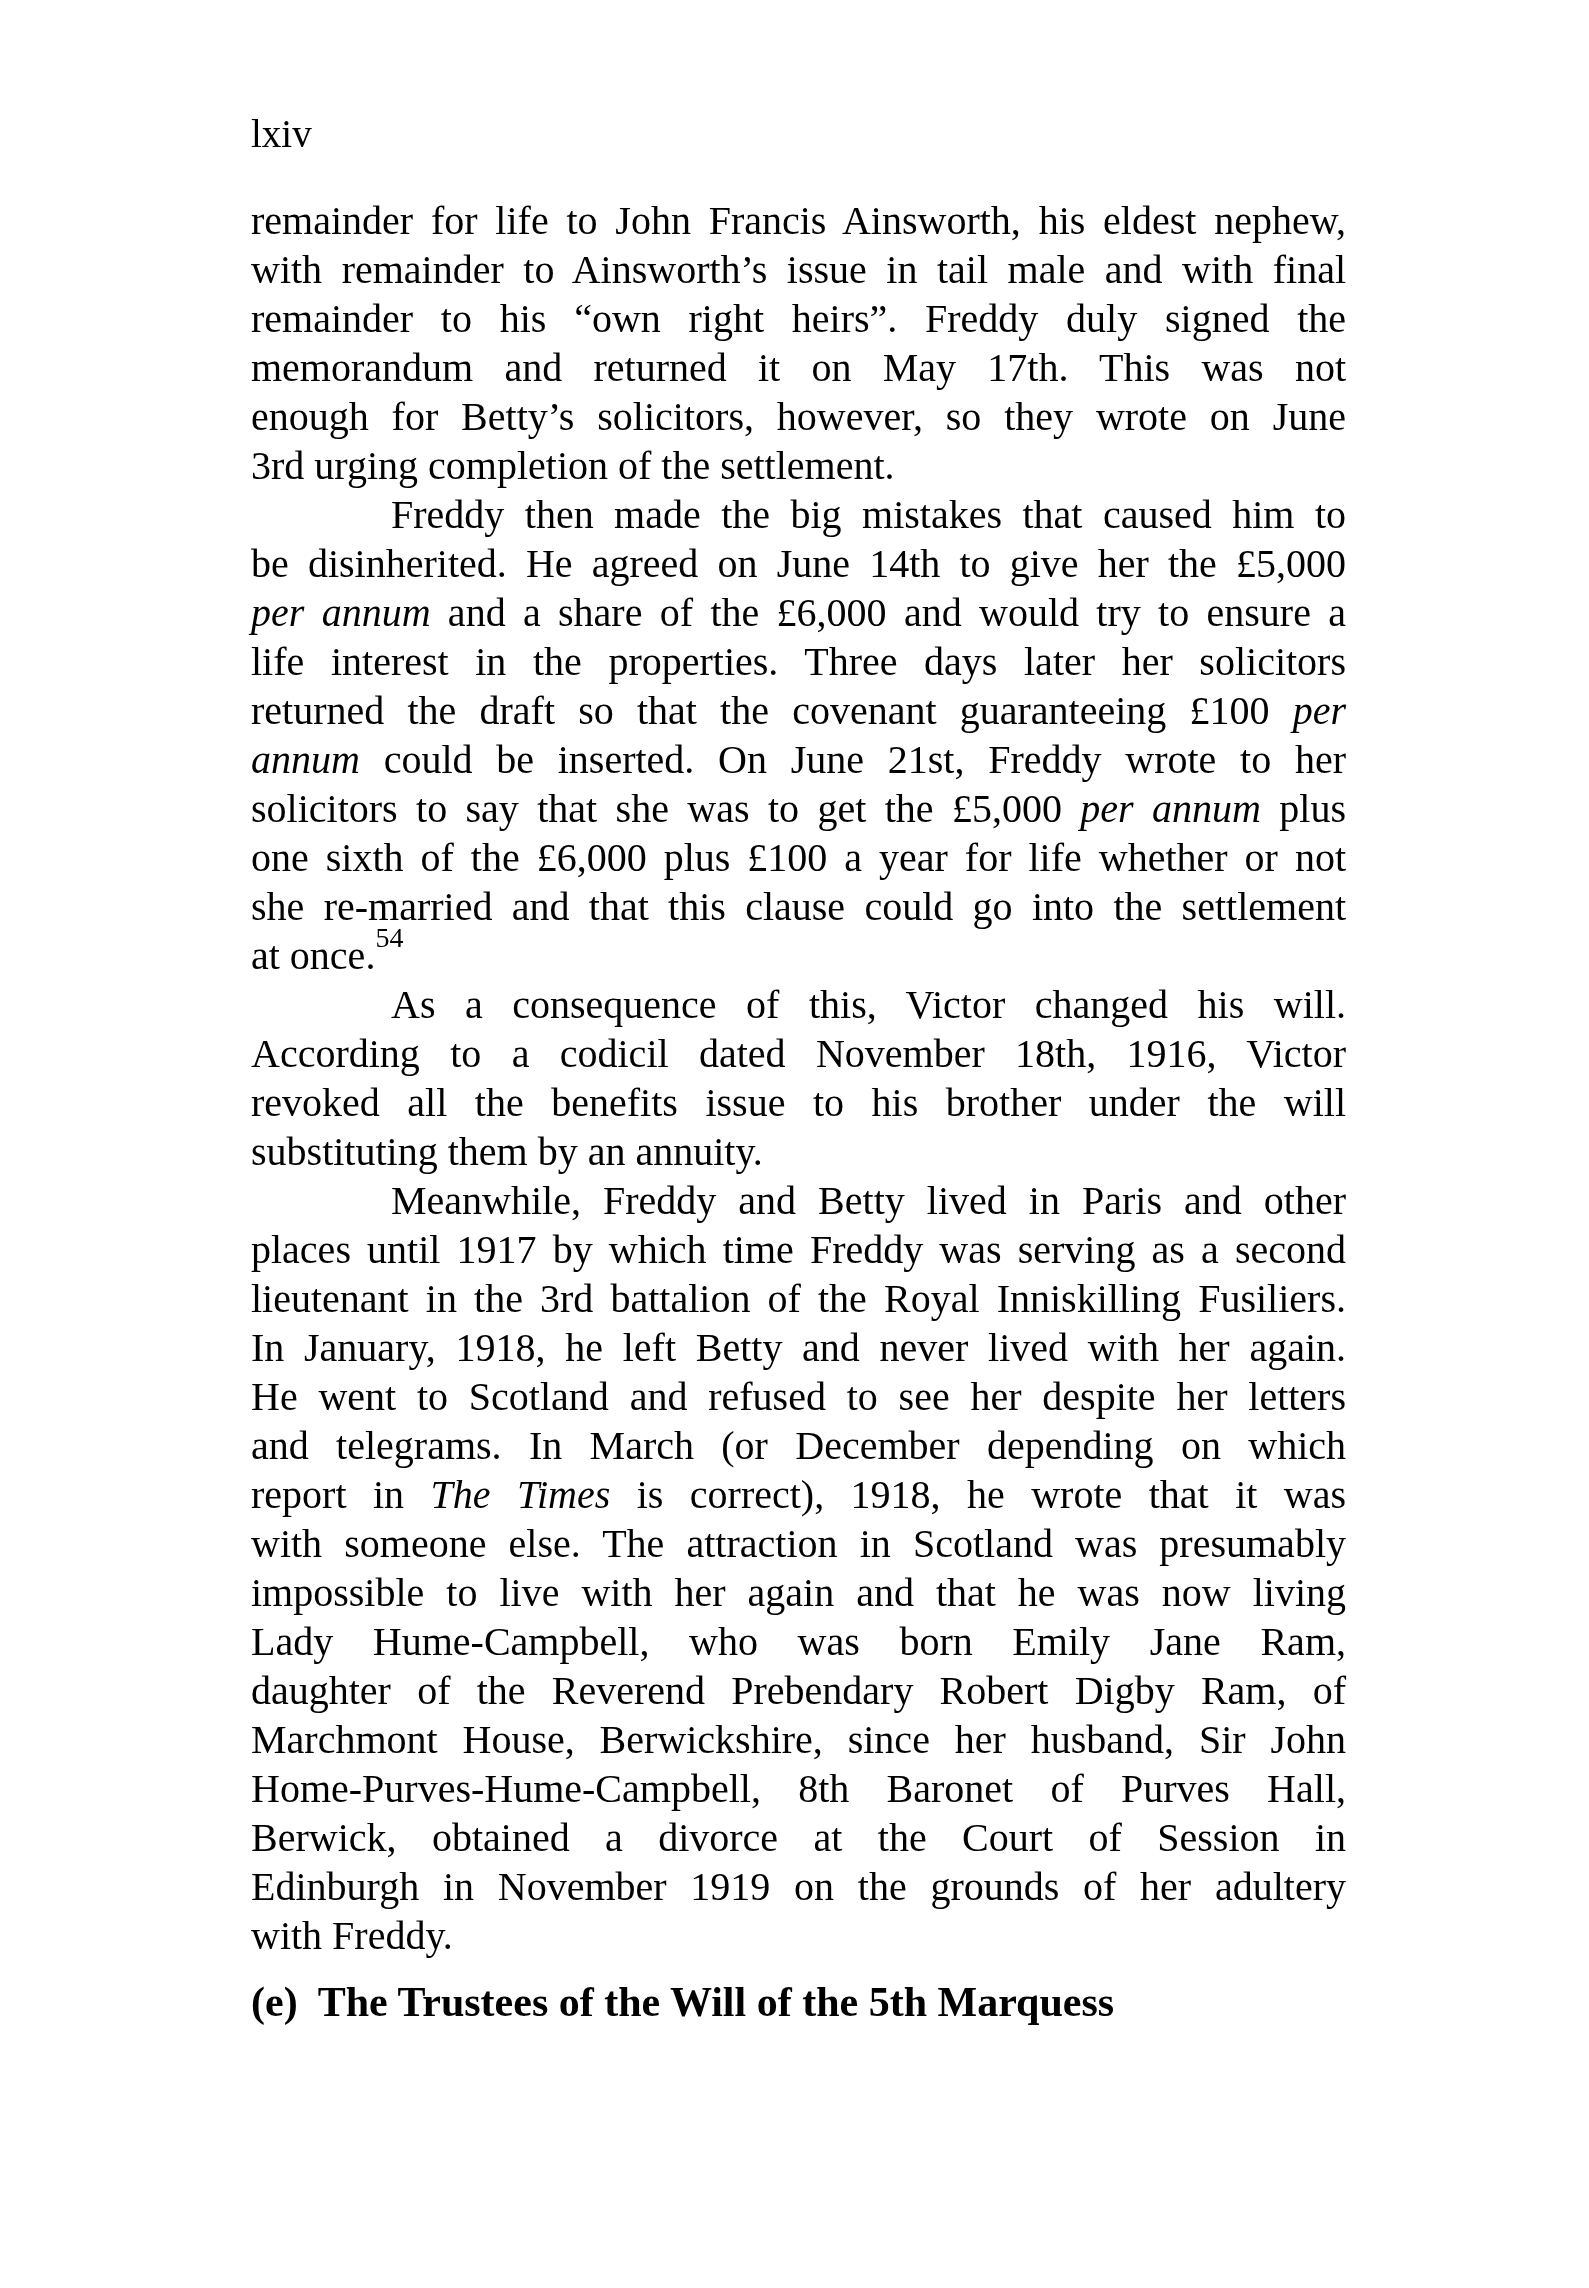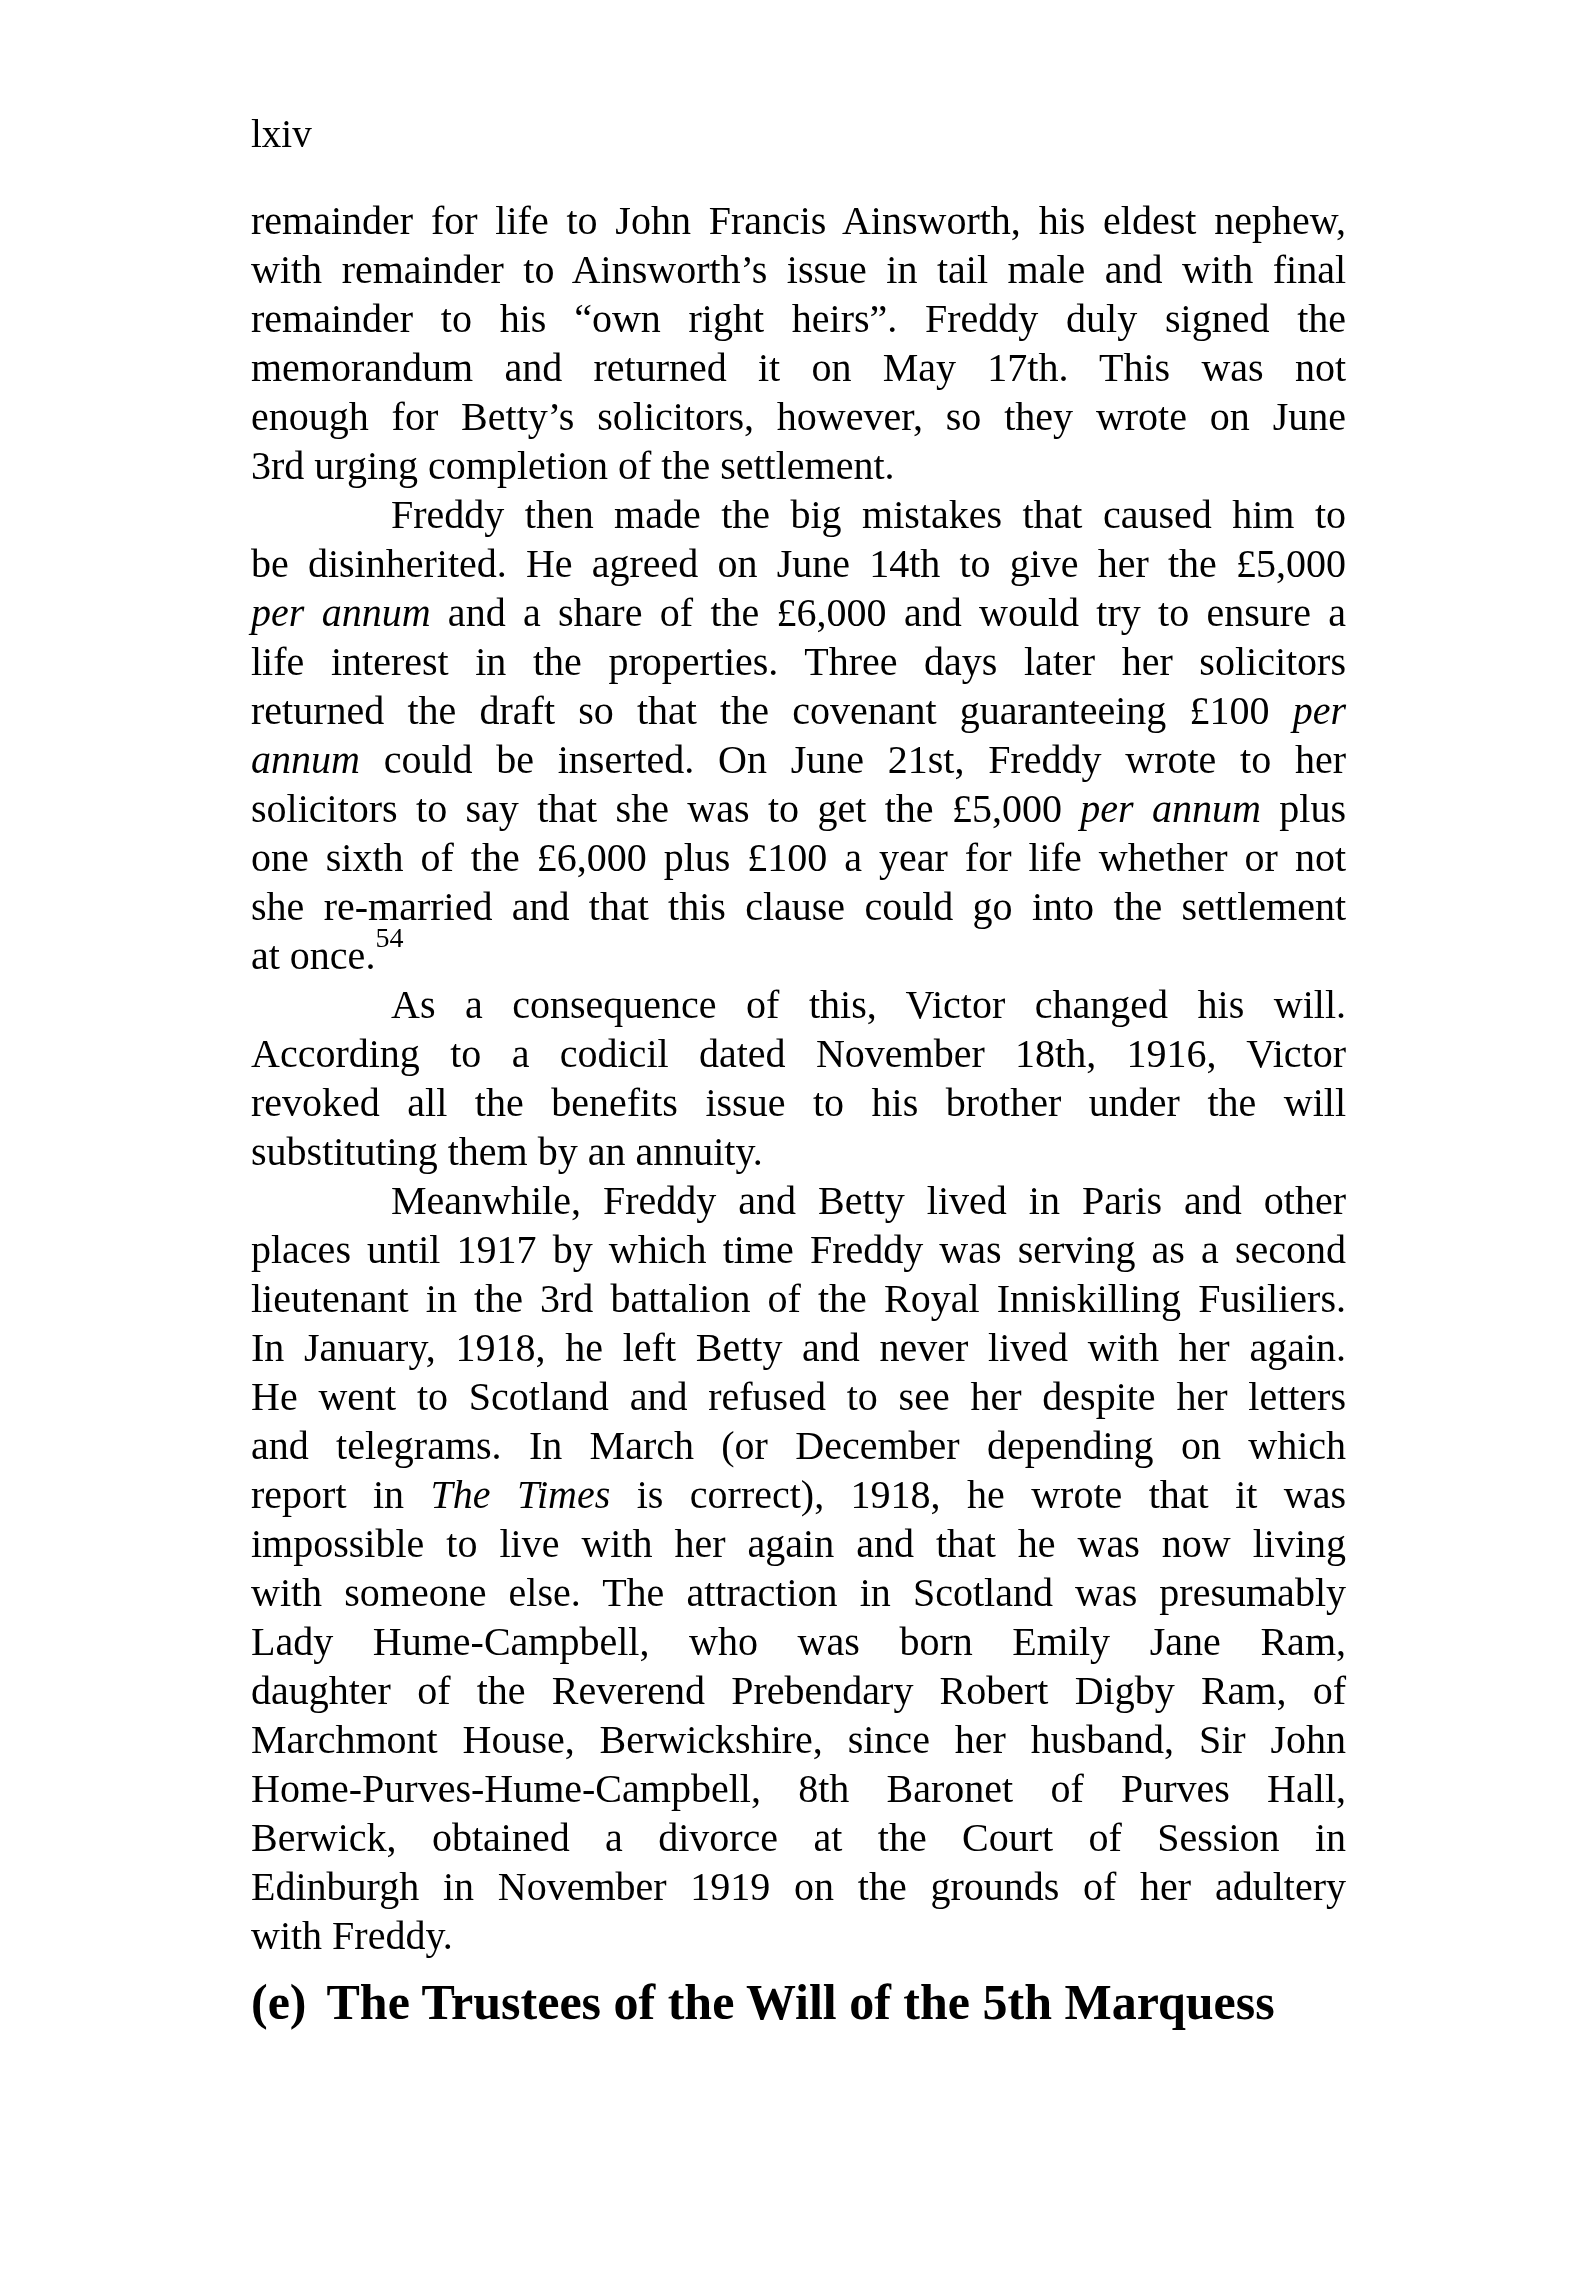--- a/index.html
+++ b/index.html
@@ -44,21 +44,21 @@
       font-size: 28px;
       vertical-align: top;
       line-height: 0;
       position: relative;
       top: 7.4px;
     }
     .heading {
       position: absolute;
       left: 251px;
       top: 1975px;
-      font-size: 50px;
+      font-size: 42px;
       line-height: 55px;
       font-weight: bold;
       white-space: nowrap;
     }
     .heading .label { margin-right: 20px; }
   </style>
 </head>
 <body>
 
 <div class="page-number">lxiv</div>
@@ -91,22 +91,22 @@
       <span class="line last"><span>substituting them by an annuity.</span></span>
     </div>
     <div>
       <span class="line indent"><span>Meanwhile, Freddy and Betty lived in Paris and other</span></span>
       <span class="line"><span>places until 1917 by which time Freddy was serving as a second</span></span>
       <span class="line"><span>lieutenant in the 3rd battalion of the Royal Inniskilling Fusiliers.</span></span>
       <span class="line"><span>In January, 1918, he left Betty and never lived with her again.</span></span>
       <span class="line"><span>He went to Scotland and refused to see her despite her letters</span></span>
       <span class="line"><span>and telegrams.  In March (or December depending on which</span></span>
       <span class="line"><span>report in </span><span class="it">The Times</span><span> is correct), 1918, he wrote that it was</span></span>
+      <span class="line"><span>with someone else.  The attraction in Scotland was presumably</span></span>
       <span class="line"><span>impossible to live with her again and that he was now living</span></span>
-      <span class="line"><span>with someone else.  The attraction in Scotland was presumably</span></span>
       <span class="line"><span>Lady Hume-Campbell, who was born Emily Jane Ram,</span></span>
       <span class="line"><span>daughter of the Reverend Prebendary Robert Digby Ram, of</span></span>
       <span class="line"><span>Marchmont House, Berwickshire, since her husband, Sir John</span></span>
       <span class="line"><span>Home-Purves-Hume-Campbell, 8th Baronet of Purves Hall,</span></span>
       <span class="line"><span>Berwick, obtained a divorce at the Court of Session in</span></span>
       <span class="line"><span>Edinburgh in November 1919 on the grounds of her adultery</span></span>
       <span class="line last"><span>with Freddy.</span></span>
     </div>
   </div>
 

